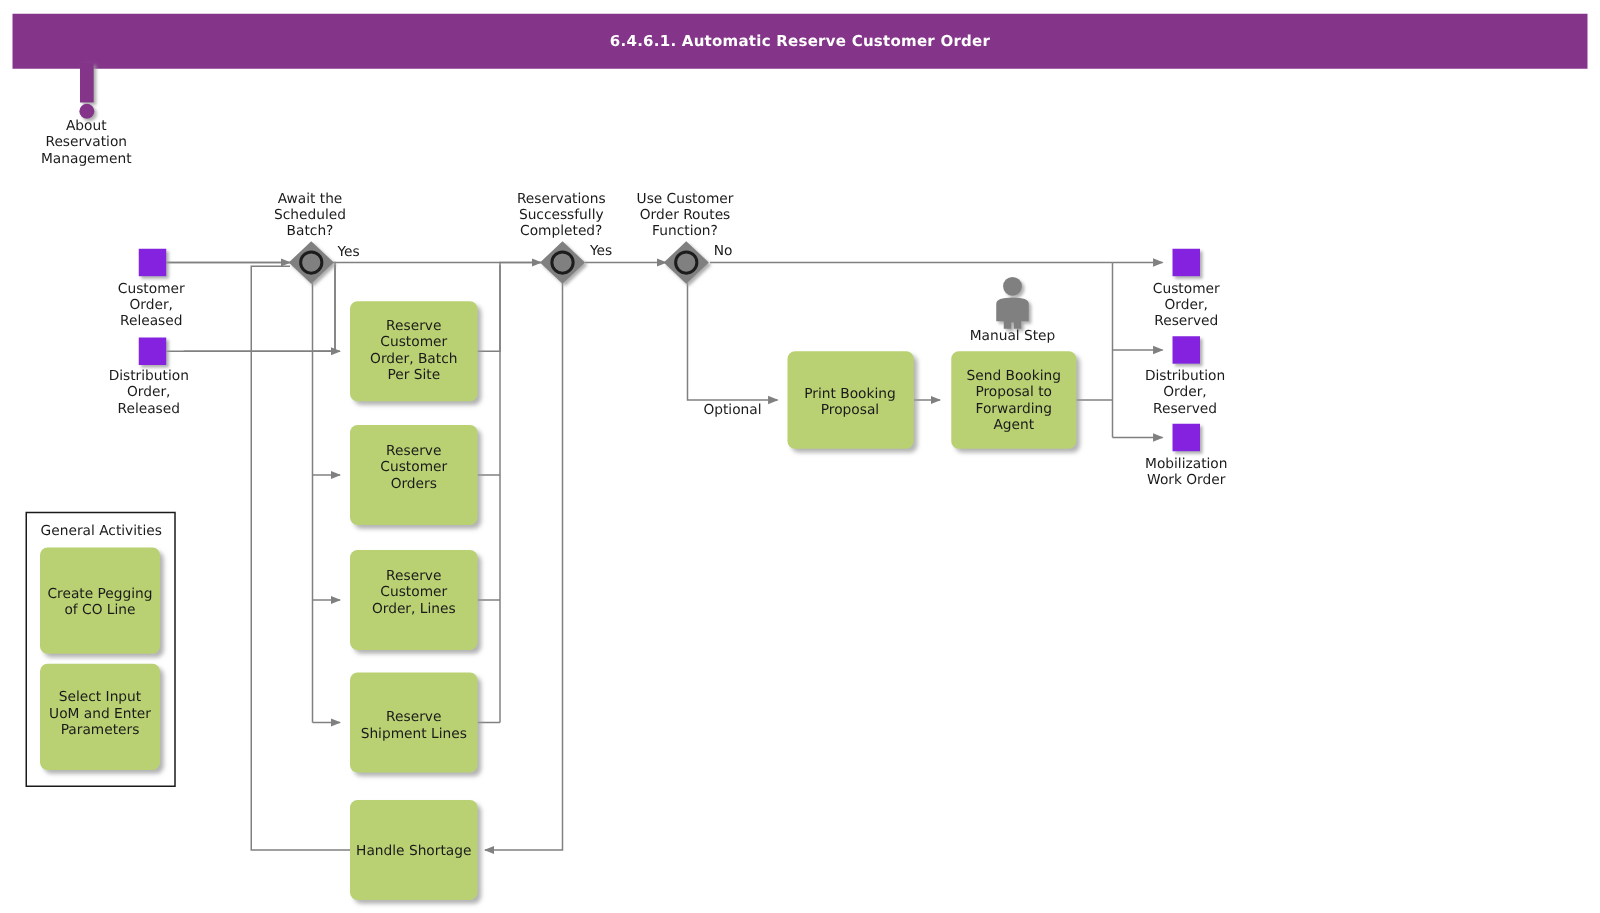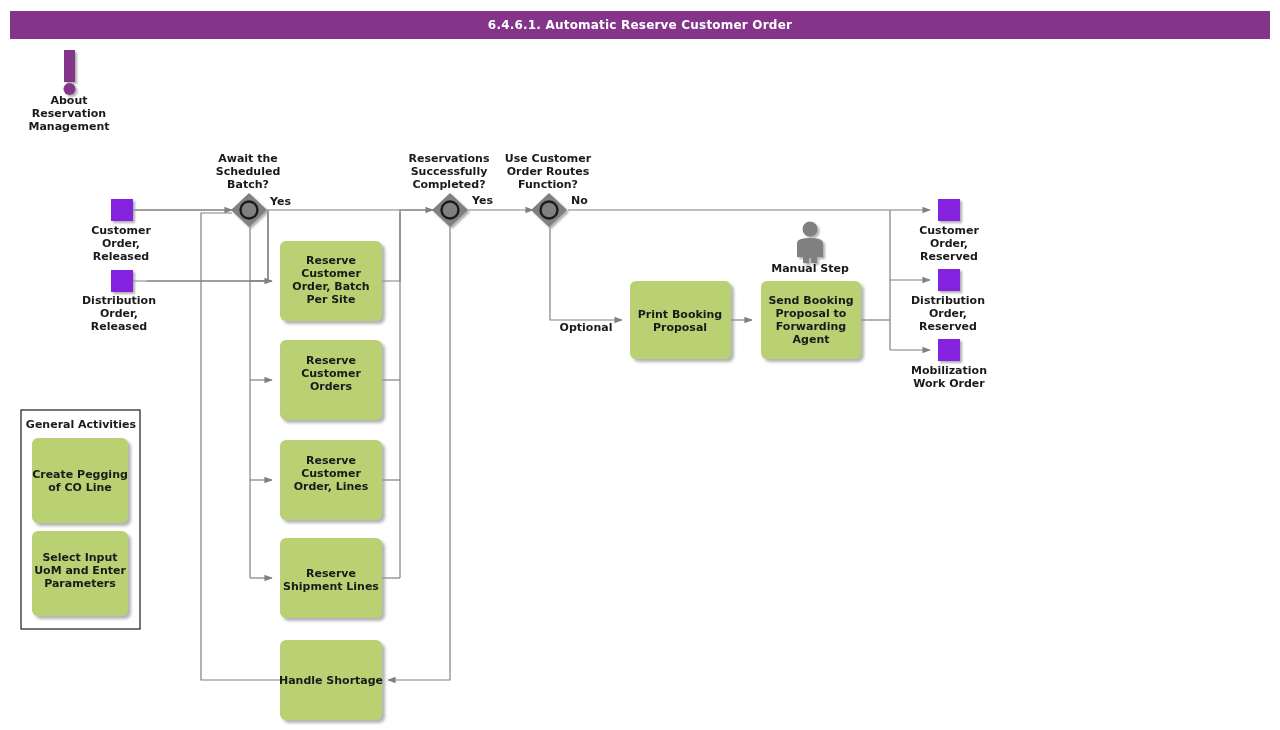--- a/index.html
+++ b/index.html
@@ -12,37 +12,36 @@
     height: 730px;
     font-family: "DejaVu Sans", sans-serif;
     overflow: hidden;
     position: relative;
   }
   #titlebar {
     position: absolute;
     left: 10px;
     top: 11px;
     width: 1260px;
-    height: 28px;
+    height: 44px;
     background: #84358a;
     color: #ffffff;
     font-size: 12px;
     font-weight: bold;
     display: flex;
     align-items: center;
     justify-content: center;
     letter-spacing: 0.2px;
   }
   #canvas {
     position: absolute;
     left: 0;
     top: 0;
     width: 1280px;
     height: 730px;
-    font-weight: bold;
   }
   svg { display: block; }
   .flowtext {
     font-family: "DejaVu Sans", sans-serif;
     font-size: 11px;
     fill: #1a1a1a;
   }
   .labeltext {
     font-family: "DejaVu Sans", sans-serif;
     font-size: 11px;

